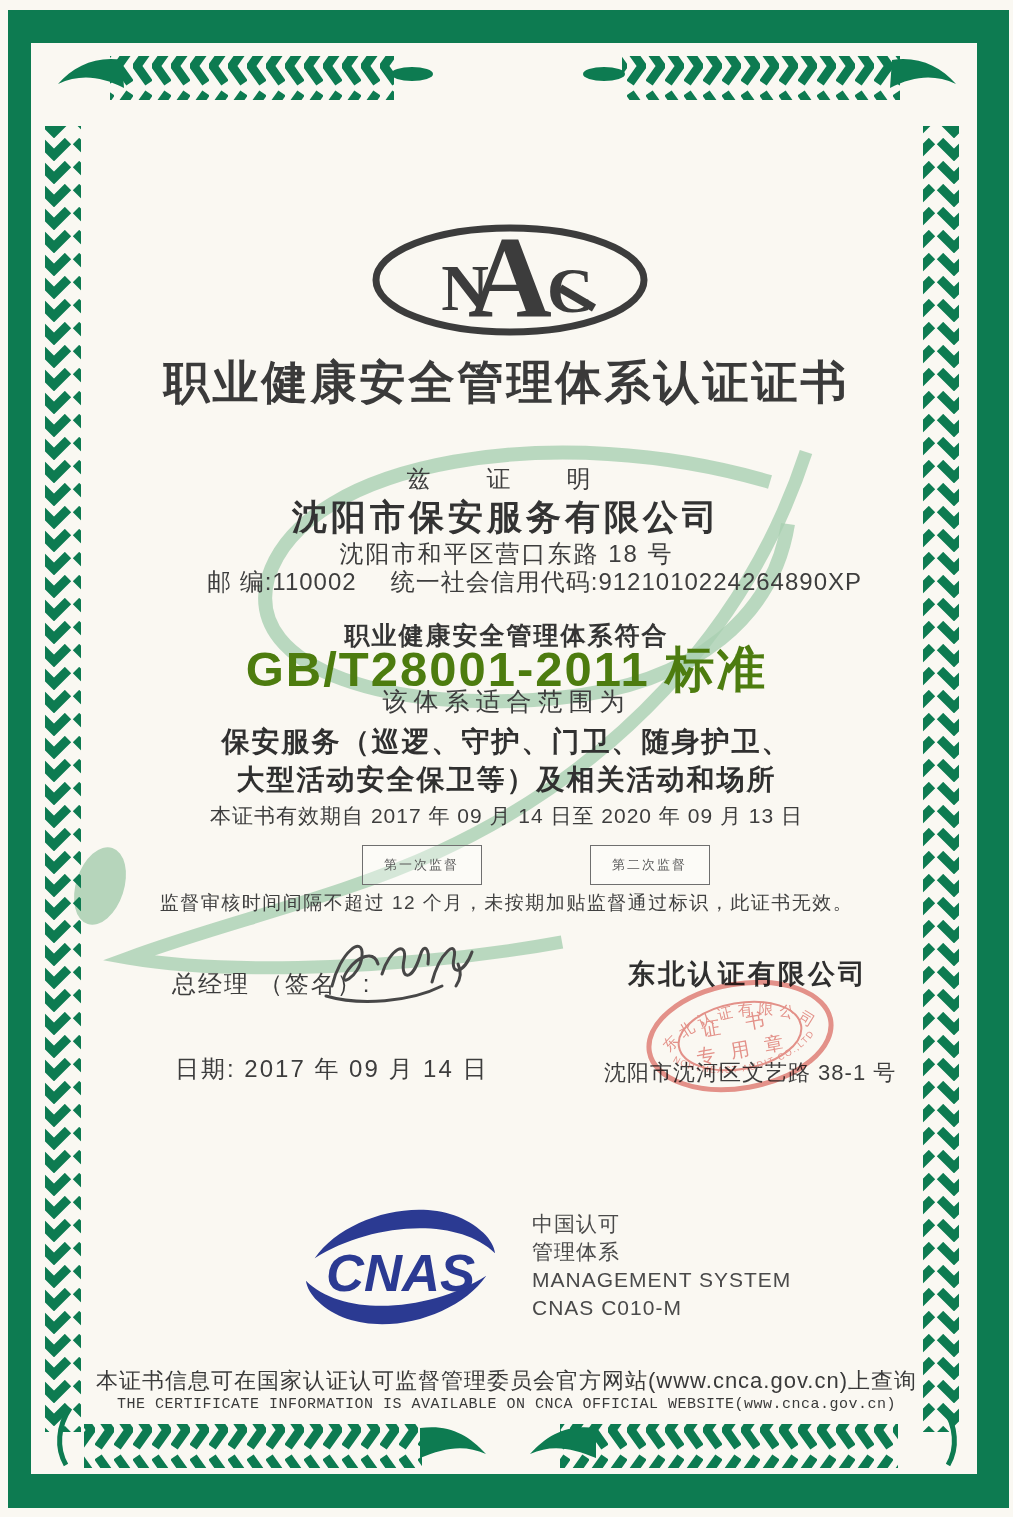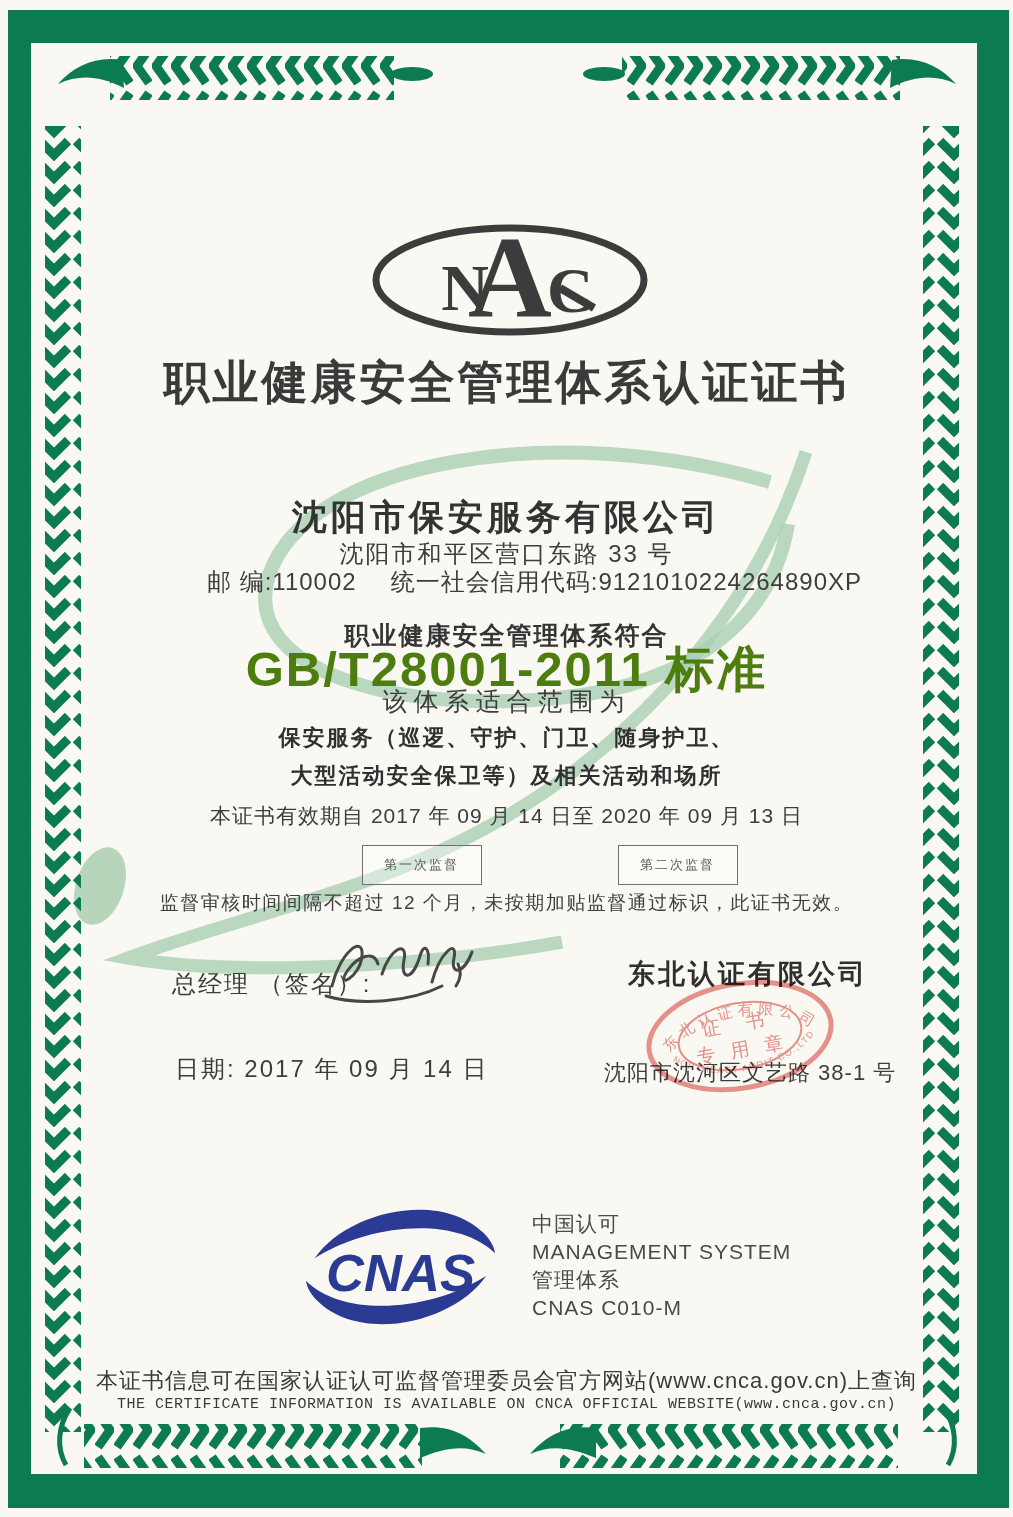--- a/index.html
+++ b/index.html
@@ -15,25 +15,25 @@
   .content{position:absolute;inset:0;z-index:1;}
   .title{font-size:46px;font-weight:700;letter-spacing:3px;color:#3a3a3a;}
   .num{font-size:24px;letter-spacing:1px;color:#454545;}
   .certify{font-size:24px;letter-spacing:16px;color:#3f3f3f;}
   .company{font-size:35px;font-weight:700;letter-spacing:4px;color:#333;}
   .addr{font-size:24px;letter-spacing:2px;}
   .postal-row{display:flex;justify-content:space-between;font-size:24px;letter-spacing:1px;}
   .sys{font-size:25px;font-weight:700;letter-spacing:2px;color:#353535;margin-top:15px;}
   .std{font-size:49px;font-weight:700;letter-spacing:2px;color:#4d7c0f;}
   .scopeintro{font-size:25px;letter-spacing:6px;}
-  .scope{font-size:22px;font-weight:700;letter-spacing:2px;color:#303030;}
+  .scope{font-size:28px;font-weight:700;letter-spacing:2px;color:#303030;}
   .valid{font-size:21px;letter-spacing:1px;}
   .boxes{display:flex;justify-content:center;gap:108px;}
   .svbox{width:118px;height:38px;border:1px solid #6f6f6f;display:flex;align-items:center;justify-content:center;
-         font-size:13px;color:#5a5a5a;letter-spacing:2px;background:rgba(255,255,255,.4);margin-left:28px;}
+         font-size:13px;color:#5a5a5a;letter-spacing:2px;background:rgba(255,255,255,.4);}
   .note{font-size:19px;letter-spacing:1.5px;color:#404040;}
   .signer{font-size:24px;letter-spacing:2px;}
   .issuer{font-size:27px;font-weight:700;letter-spacing:3px;color:#2f2f2f;}
   .dateline{font-size:24px;letter-spacing:2px;}
   .issaddr{font-size:22px;letter-spacing:1px;}
   .cnas-lines{font-size:21px;line-height:28px;color:#4a4a4a;letter-spacing:1px;}
   .foot-cn{font-size:22px;letter-spacing:1px;color:#3a3a3a;}
   .foot-en{font-family:"Liberation Mono","DejaVu Sans Mono",monospace;font-size:15px;letter-spacing:.5px;color:#3a3a3a;}
   .stampwrap{position:absolute;left:642px;top:980px;width:196px;height:112px;
              transform:rotate(-10deg);z-index:2;mix-blend-mode:multiply;opacity:.85;}
@@ -90,24 +90,25 @@
       <ellipse cx="144" cy="84" rx="134" ry="52" fill="none" stroke="#3c3c3c" stroke-width="7"></ellipse>
       <text x="99" y="114" font-family="Liberation Serif, DejaVu Serif, serif" font-weight="bold" font-size="66" fill="#3c3c3c" text-anchor="middle">N</text>
       <text x="144" y="120" font-family="Liberation Serif, DejaVu Serif, serif" font-weight="bold" font-size="116" fill="#3c3c3c" text-anchor="middle">A</text>
       <text x="204" y="116" font-family="Liberation Serif, DejaVu Serif, serif" font-weight="bold" font-size="64" fill="#3c3c3c" text-anchor="middle">C</text>
       <line x1="194" y1="92" x2="228" y2="112" stroke="#3c3c3c" stroke-width="8"></line>
     </svg>
 
     <div class="abs ctr title" style="top:352px">职业健康安全管理体系认证证书</div>
 
 
+    <div class="abs ctr certify" style="top:463px">兹　证　明</div>
 
     <div class="abs ctr company" style="top:494px">沈阳市保安服务有限公司</div>
 
-    <div class="abs ctr addr" style="top:538px">沈阳市和平区营口东路 33 号</div>
+    <div class="abs ctr addr" style="top:538px">沈阳市和平区营口东路 18 号</div>
 
     <div class="abs postal-row" style="top:566px;left:207px;width:655px">
       <span>邮 编:110002</span>
       <span>统一社会信用代码:9121010224264890XP</span>
     </div>
 
     <div class="abs ctr sys" style="top:604px">职业健康安全管理体系符合</div>
 
     <div class="abs ctr std" style="top:637px">GB/T28001-2011 标准</div>
 
@@ -144,22 +145,22 @@
     <div class="abs issaddr" style="top:1058px;left:604px">沈阳市沈河区文艺路 38-1 号</div>
 
     <svg class="abs" style="left:303px;top:1197px" width="195" height="138" viewBox="0 0 200 140">
       <path d="M12,62 C45,14 140,-8 185,36 C192,43 196,50 197,57 C158,18 68,26 12,62 Z" fill="#2b3a92"></path>
       <path d="M188,80 C155,128 60,150 15,106 C8,99 4,92 3,85 C42,124 132,116 188,80 Z" fill="#2b3a92"></path>
       <text x="100" y="96" text-anchor="middle" font-size="54" font-weight="bold" font-style="italic" fill="#2b3a92" font-family="Liberation Sans, DejaVu Sans, sans-serif">CNAS</text>
     </svg>
 
     <div class="abs cnas-lines" style="left:532px;top:1210px">
       <div>中国认可</div>
+      <div>管理体系</div>
       <div>MANAGEMENT SYSTEM</div>
-      <div>管理体系</div>
       <div>CNAS C010-M</div>
     </div>
 
     <div class="abs ctr foot-cn" style="top:1366px">本证书信息可在国家认证认可监督管理委员会官方网站(www.cnca.gov.cn)上查询</div>
     <div class="abs ctr foot-en" style="top:1396px">THE CERTIFICATE INFORMATION IS AVAILABLE ON CNCA OFFICIAL WEBSITE(www.cnca.gov.cn)</div>
   </div>
 
   <svg class="stampwrap" viewBox="0 0 196 112">
     <ellipse cx="98" cy="56" rx="92" ry="52" fill="none" stroke="#e4827c" stroke-width="5"></ellipse>
     <ellipse cx="98" cy="56" rx="62" ry="33" fill="none" stroke="#e4827c" stroke-width="2"></ellipse>

